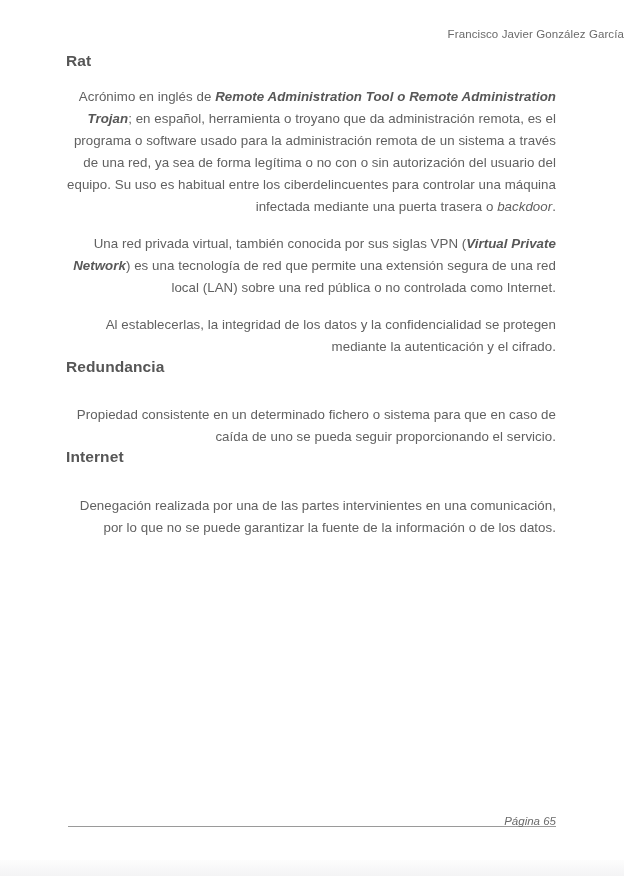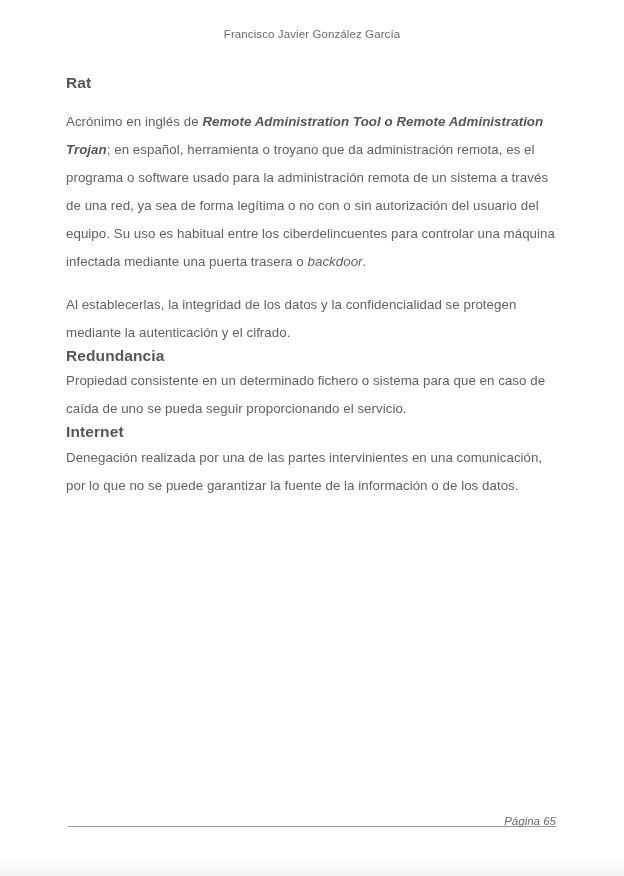--- a/index.html
+++ b/index.html
@@ -21,51 +21,51 @@
     width: 624px;
     height: 876px;
     background: #ffffff;
     box-sizing: border-box;
   }
   .page-header {
     position: absolute;
     top: 28px;
     left: 0;
     width: 624px;
-    text-align: center;
+    text-align: right;
     font-size: 11.5px;
     color: #6a6a6a;
     letter-spacing: 0.1px;
   }
   .content {
     position: absolute;
-    top: 74px;
+    top: 52px;
     left: 66px;
     width: 490px;
   }
   h2.section-heading {
     font-size: 15.5px;
     font-weight: bold;
     color: #565656;
     margin: 0 0 0 0;
     letter-spacing: 0.1px;
     line-height: 1.2;
   }
   .block-heading-1 { margin-top: 0px; }
   .block-heading   { margin-top: 28px; }
 
   p.para {
     font-size: 13.3px;
-    line-height: 28px;
+    line-height: 22px;
     color: #616161;
     margin: 15px 0 0 0;
     letter-spacing: 0.05px;
-    text-align: left;
+    text-align: right;
   }
-  p.para.tight { margin-top: 2px; }
+  p.para.tight { margin-top: 28px; }
   .bi { font-weight: bold; font-style: italic; color: #575757; }
   .it { font-style: italic; }
 
   .footer-rule {
     position: absolute;
     left: 68px;
     top: 826px;
     width: 488px;
     height: 1px;
     background: #9a9a9a;
@@ -94,20 +94,21 @@
 
 <div class="page">
 
   <div class="page-header">Francisco Javier González García</div>
 
   <div class="content">
 
     <h2 class="section-heading block-heading-1">Rat</h2>
     <p class="para">Acrónimo en inglés de <span class="bi">Remote Administration Tool o Remote Administration Trojan</span>; en español, herramienta o troyano que da administración remota, es el programa o software usado para la administración remota de un sistema a través de una red, ya sea de forma legítima o no con o sin autorización del usuario del equipo. Su uso es habitual entre los ciberdelincuentes para controlar una máquina infectada mediante una puerta trasera o <span class="it">backdoor</span>.</p>
 
+    <p class="para">Una red privada virtual, también conocida por sus siglas VPN (<span class="bi">Virtual Private Network</span>) es una tecnología de red que permite una extensión segura de una red local (LAN) sobre una red pública o no controlada como Internet.</p>
     <p class="para">Al establecerlas, la integridad de los datos y la confidencialidad se protegen mediante la autenticación y el cifrado.</p>
 
     <h2 class="section-heading block-heading">Redundancia</h2>
     <p class="para tight">Propiedad consistente en un determinado fichero o sistema para que en caso de caída de uno se pueda seguir proporcionando el servicio.</p>
 
     <h2 class="section-heading block-heading">Internet</h2>
     <p class="para tight">Denegación realizada por una de las partes intervinientes en una comunicación, por lo que no se puede garantizar la fuente de la información o de los datos.</p>
 
   </div>
 

